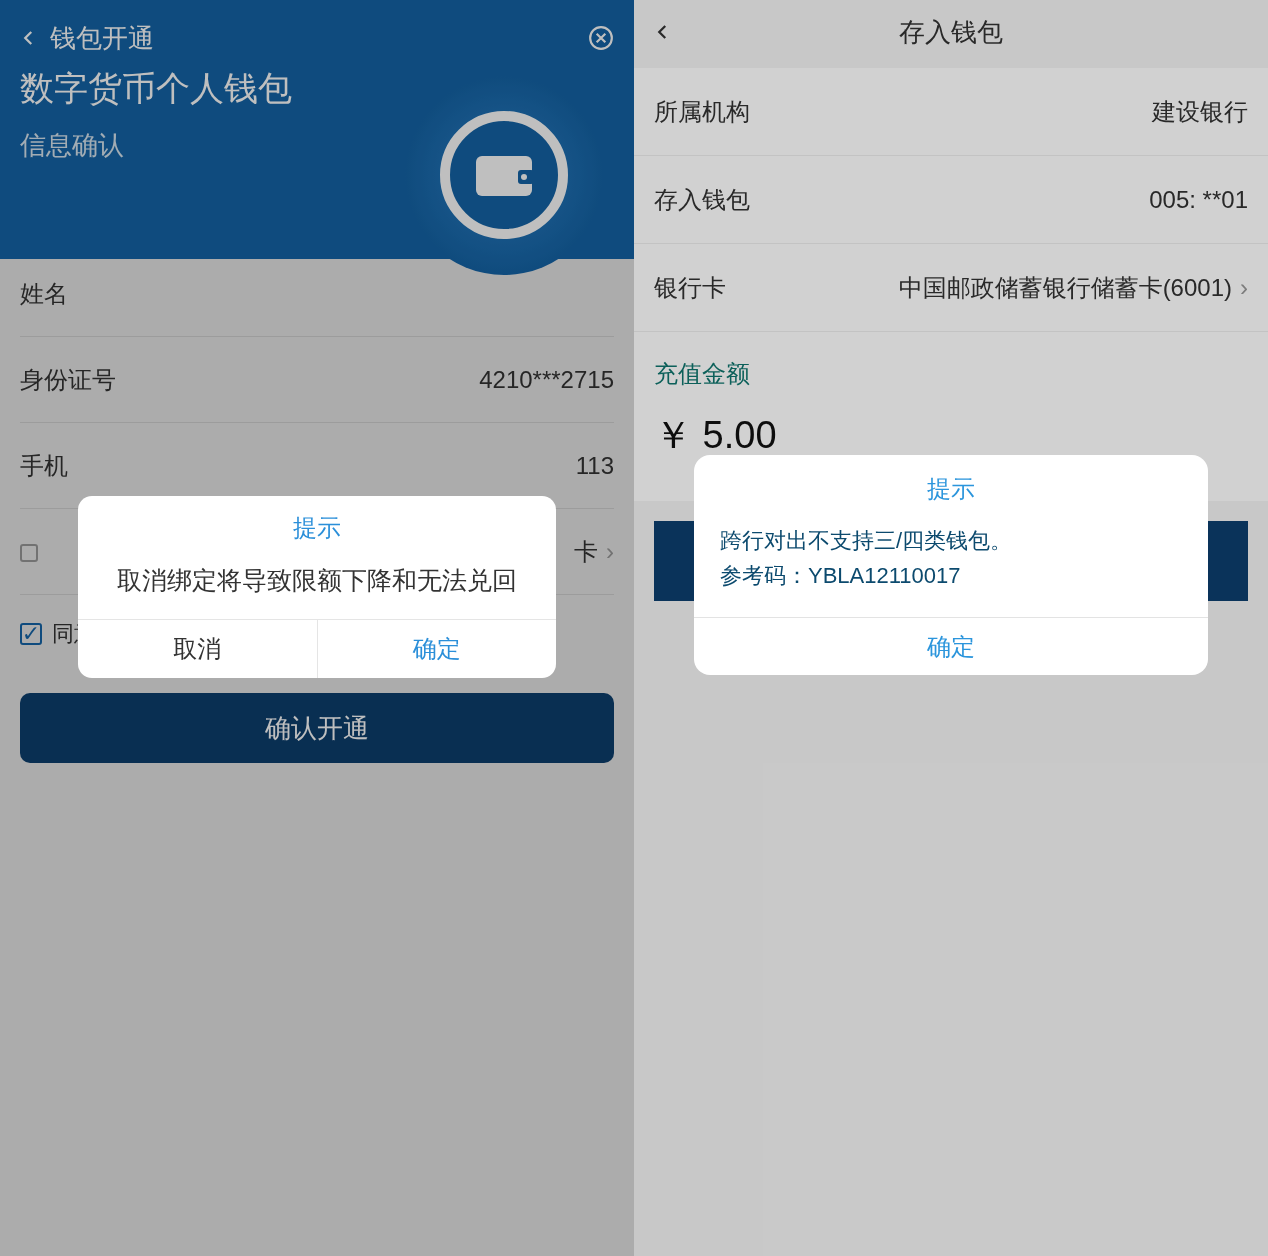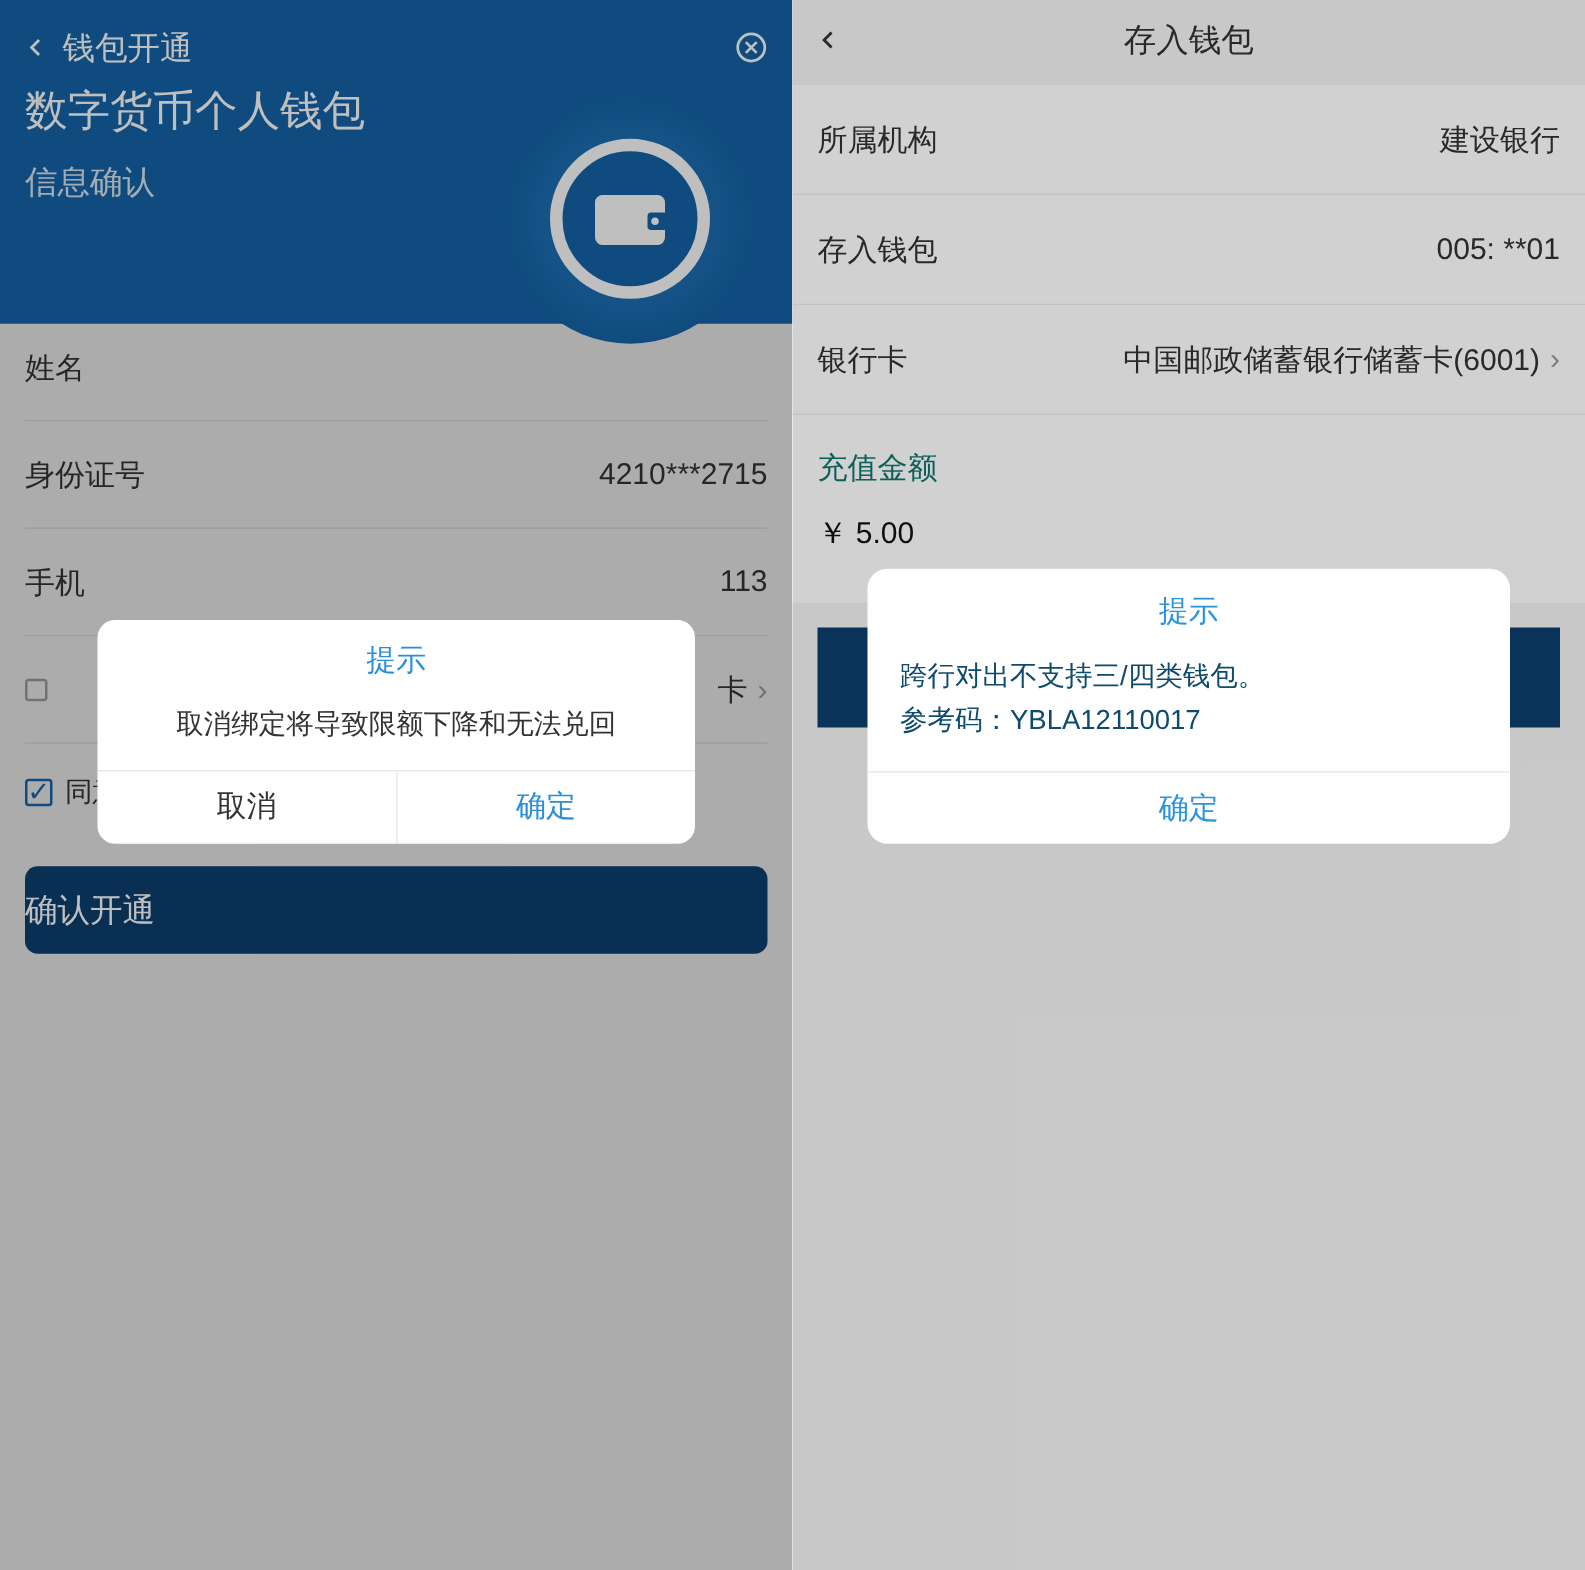--- a/index.html
+++ b/index.html
@@ -37,48 +37,48 @@
   border-bottom: 1px solid #d0d0d0; font-size: 24px; color: #333;
 }
 .form-row .label { color: #333; }
 .form-row .value { color: #333; }
 .chevron { color: #999; margin-left: 8px; }
 .agree-row { display: flex; align-items: center; padding: 24px 0; font-size: 22px; }
 .checkbox { width: 22px; height: 22px; border: 2px solid #1565a8; border-radius: 3px; margin-right: 10px; display: flex; align-items: center; justify-content: center; color: #1565a8; }
 .agree-text { color: #333; }
 .agree-link { color: #1565a8; }
 .confirm-btn {
-  background: #0d3f6e; color: #fff; text-align: left; height: 70px; line-height: 70px;
+  background: #0d3f6e; color: #fff; text-align: center; height: 70px; line-height: 70px;
   border-radius: 10px; font-size: 26px; margin: 20px 0;
 }
 
 
 .right-nav { display: flex; align-items: center; height: 64px; padding: 0 20px; background: #f5f5f5; }
 .right-back { width: 18px; height: 18px; color: #333; }
 .right-title { flex: 1; text-align: center; font-size: 26px; color: #333; margin-left: -18px; }
 .right-form { background: #fff; margin-top: 4px; }
 .r-row {
   display: flex; align-items: center; justify-content: space-between; height: 88px;
   padding: 0 20px; border-bottom: 1px solid #eee; font-size: 24px; color: #333;
 }
 .r-row .rv { display: flex; align-items: center; color: #333; }
 .amount-label { padding: 26px 20px 0; font-size: 24px; color: #0f766e; background: #fff; }
-.amount-value { padding: 20px 20px 40px; font-size: 24px; color: #111; background: #fff; }
+.amount-value { padding: 20px 20px 40px; font-size: 38px; color: #111; background: #fff; }
 .right-primary {
   background: #0d3f6e; height: 80px; margin: 20px;
 }
 
 
 .overlay1 { position: absolute; inset: 0; background: rgba(0,0,0,0.25); pointer-events: none; }
 .modal1 {
   position: absolute; left: 78px; right: 78px; top: 496px; background: #fff; border-radius: 14px;
   overflow: hidden; pointer-events: auto;
 }
 .modal1-title { text-align: center; color: #2b8fd9; font-size: 24px; padding: 16px 0; }
-.modal1-body { text-align: center; color: #333; font-size: 22px; padding: 4px 18px 22px; }
+.modal1-body { text-align: center; color: #333; font-size: 25px; padding: 4px 18px 22px; }
 .modal1-actions { display: flex; border-top: 1px solid #e5e5e5; }
 .modal1-btn { flex: 1; text-align: center; height: 58px; line-height: 58px; font-size: 24px; }
 .modal1-cancel { color: #333; border-right: 1px solid #e5e5e5; }
 .modal1-ok { color: #2b8fd9; }
 
 
 .overlay2 { position: absolute; inset: 0; background: rgba(0,0,0,0.18); pointer-events: none; }
 .modal2 {
   position: absolute; left: 60px; right: 60px; top: 455px; background: #fff; border-radius: 16px;
   overflow: hidden; pointer-events: auto;

